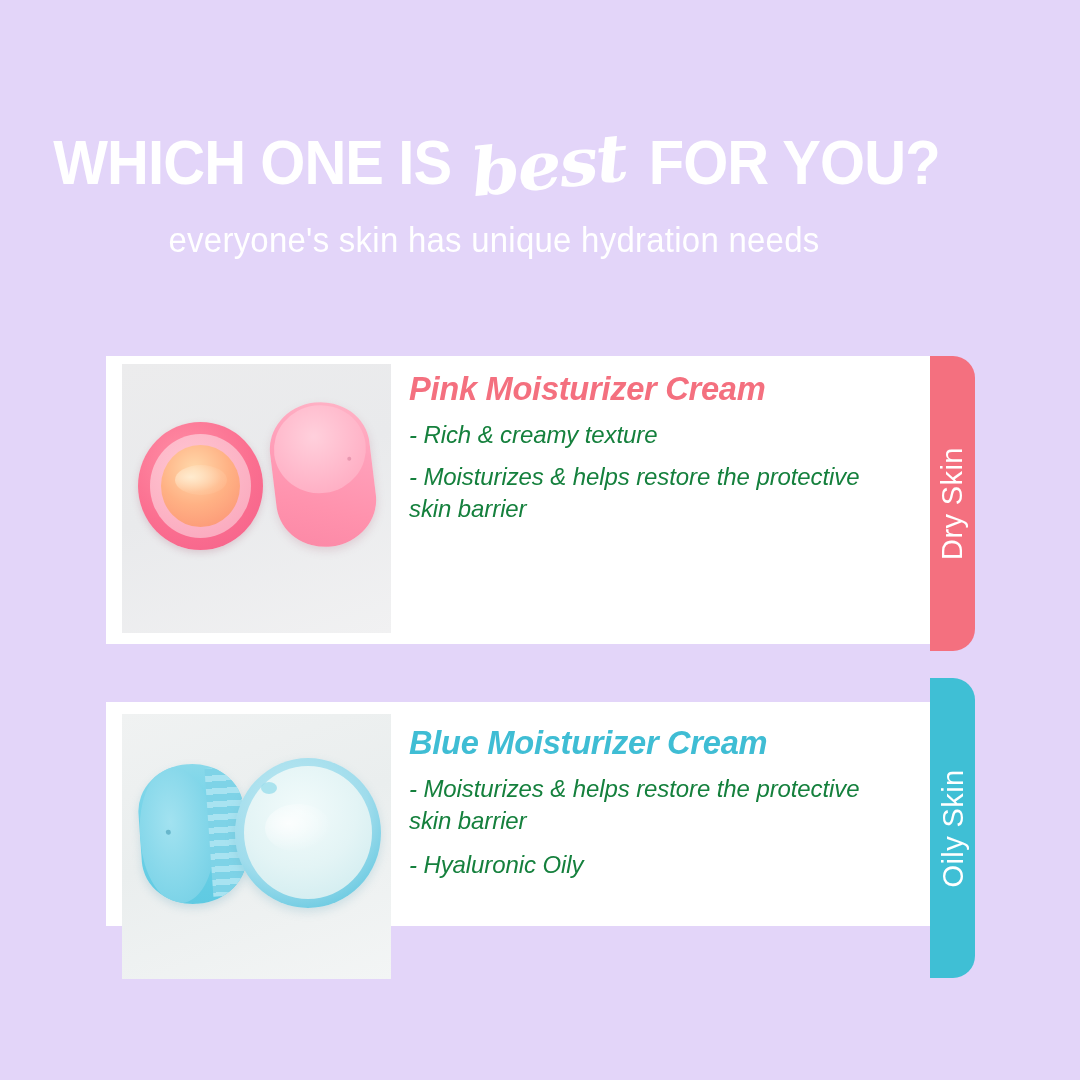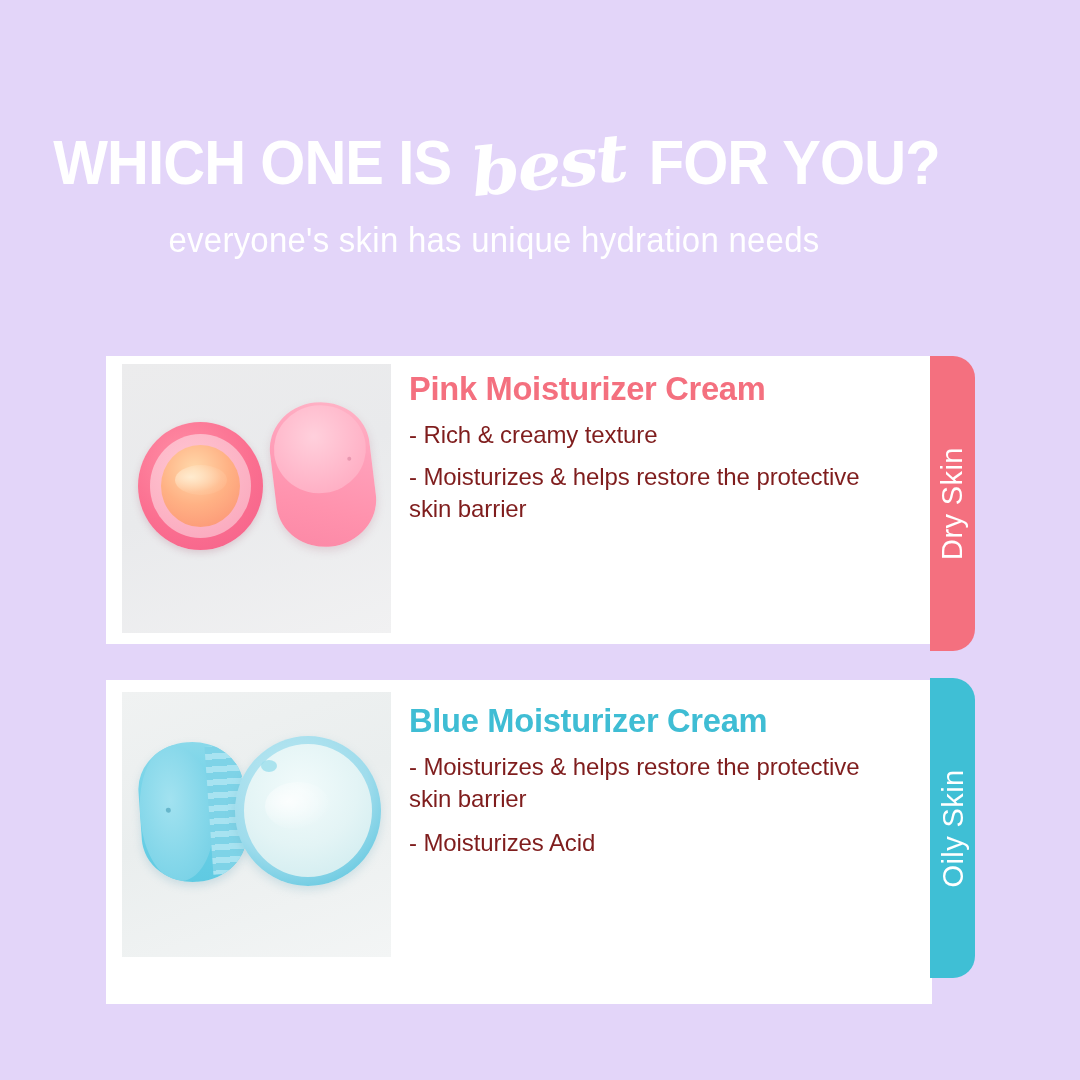--- a/index.html
+++ b/index.html
@@ -68,21 +68,21 @@
 
   
   .card {
     position: absolute;
     left: 106px;
     width: 826px;
     background: #FFFFFF;
   }
 
   .card.card-1 { top: 356px; height: 288px; }
-  .card.card-2 { top: 680px; height: 324px; }
+  .card.card-2 { top: 702px; height: 224px; }
 
   .card-inner {
     display: flex;
     height: 100%;
     align-items: flex-start;
   }
 
   
   .photo {
     position: relative;
@@ -220,39 +220,40 @@
     left: 30px; top: 46px;
     width: 66px; height: 48px;
     border-radius: 50%;
     background: radial-gradient(ellipse at 35% 40%, rgba(255,255,255,.8) 0%, rgba(255,255,255,0) 72%);
   }
 
   
   .content {
     flex: 1 1 auto;
     padding: 14px 0 0 18px;
+    font-style: italic;
   }
   .card-2 .content { padding-top: 22px; }
 
   .card-title {
     font-family: "Liberation Sans Narrow", "Liberation Sans", sans-serif;
     font-weight: bold;
     font-size: 34px;
     letter-spacing: -0.3px;
     line-height: 1.1;
     transform: scaleX(0.96);
     transform-origin: left center;
   }
   .card-1 .card-title { color: #F4707F; }
   .card-2 .card-title { color: #3FBDD4; }
 
   .bullets { margin-top: 12px; }
 
   .bullet {
-    color: #7f1d1d;
+    color: #15803d;
     font-size: 24px;
     line-height: 1.32;
     margin-bottom: 10px;
     max-width: 475px;
     letter-spacing: -0.1px;
   }
   .card-2 .bullet { margin-bottom: 12px; }
 
   
   .tab {
@@ -322,20 +323,20 @@
       <div class="blue-jar">
         <div class="jar-cream"></div>
         <div class="bubble"></div>
         <div class="sheen"></div>
       </div>
     </div>
     <div class="content">
       <div class="card-title">Blue Moisturizer Cream</div>
       <div class="bullets">
         <div class="bullet">- Moisturizes &amp; helps restore the protective skin barrier</div>
-        <div class="bullet">- Moisturizes Acid</div>
+        <div class="bullet">- Hyaluronic Oily</div>
       </div>
     </div>
   </div>
 </div>
 <div class="tab tab-2">
   <span class="tab-label">Oily Skin</span>
 </div>
 
 </body></html>

